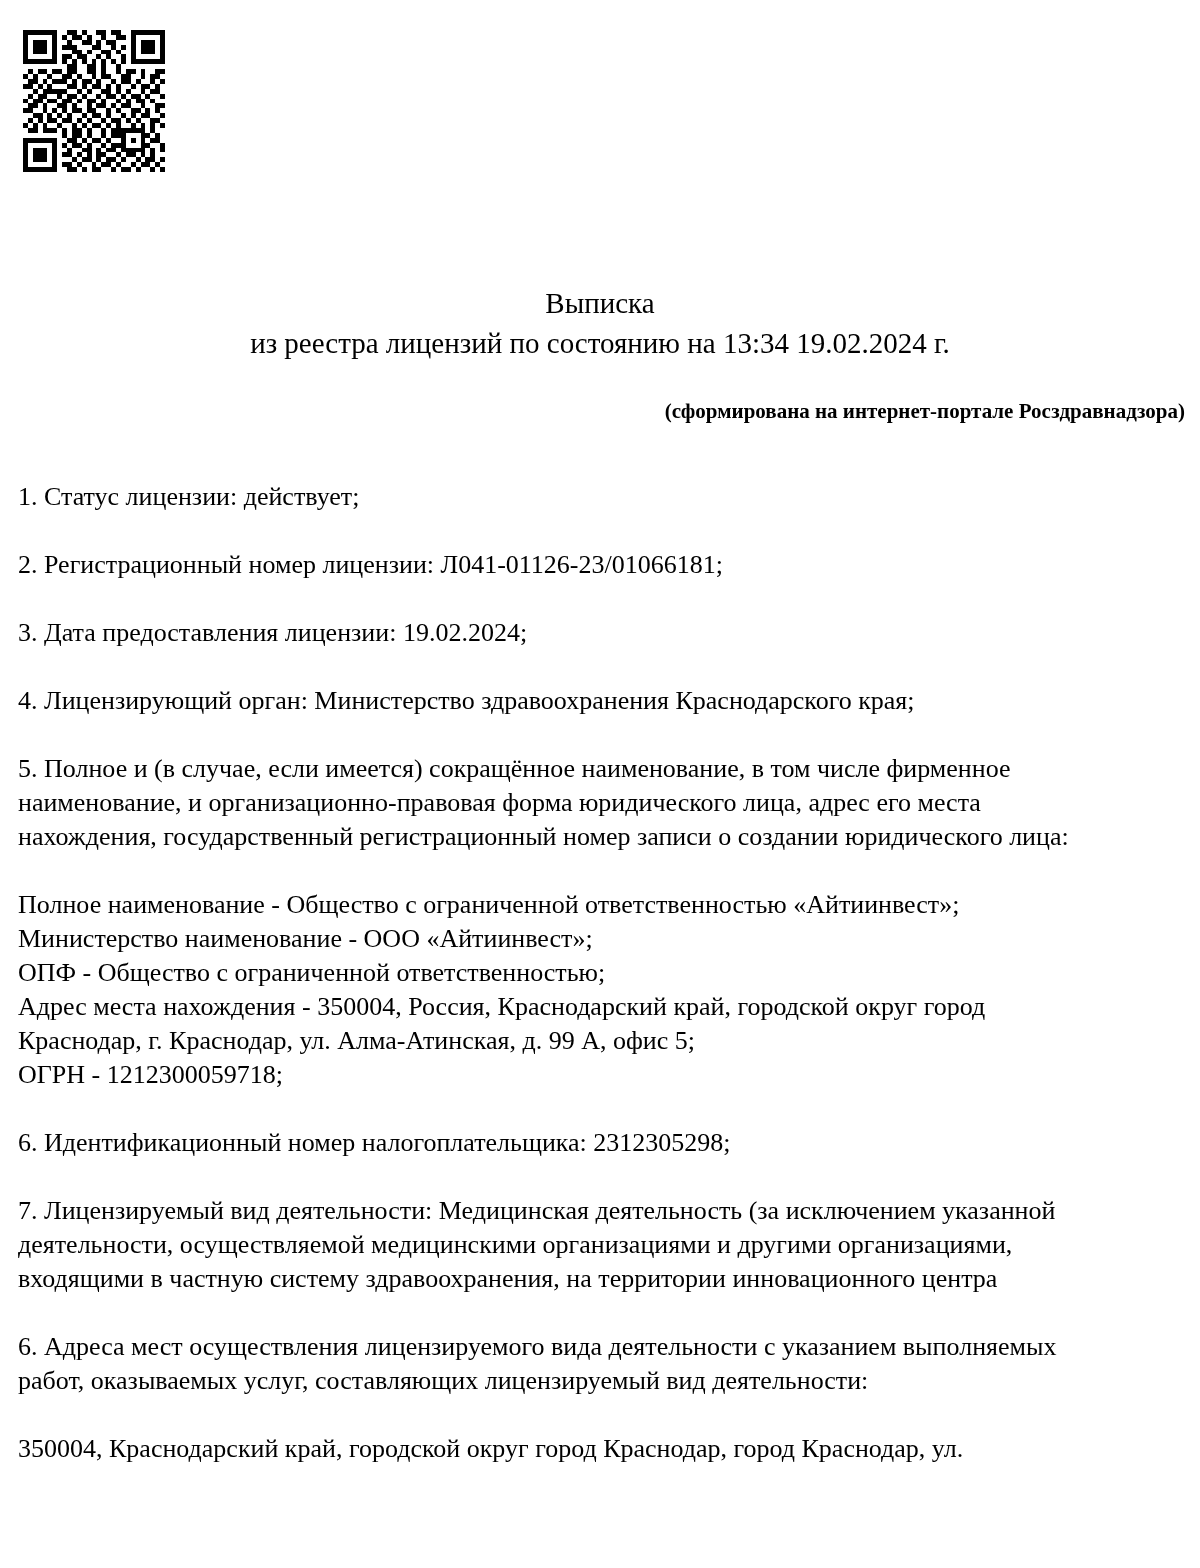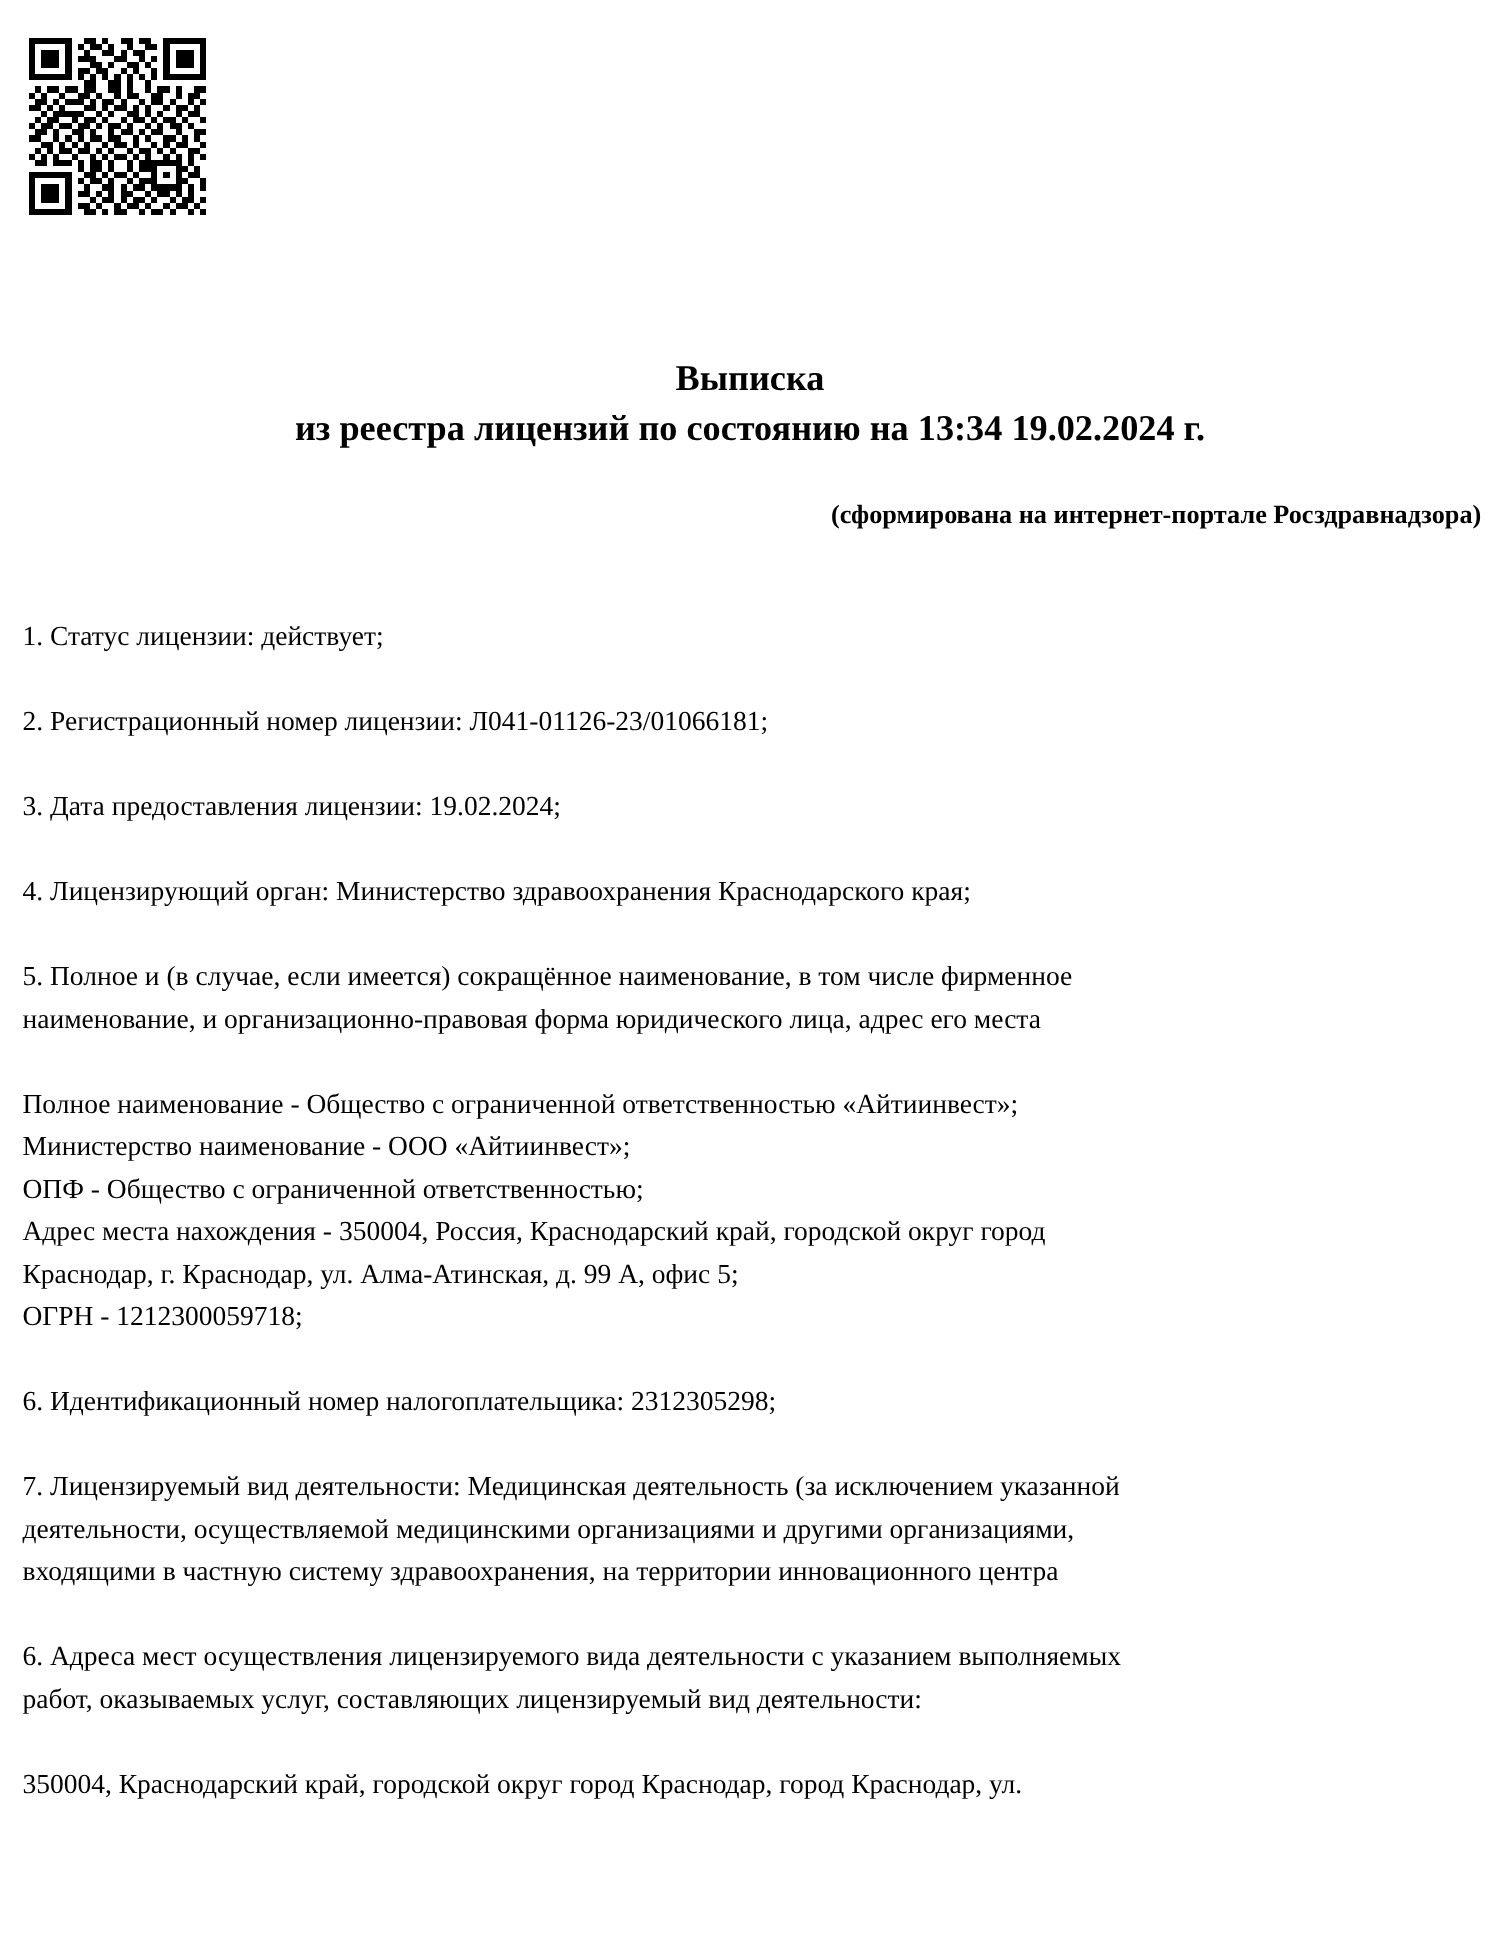--- a/index.html
+++ b/index.html
@@ -29,38 +29,38 @@
   }
   .qr svg { display: block; width: 142px; height: 142px; }
   .title {
     position: absolute;
     top: 283px;
     left: 0;
     width: 1200px;
     text-align: center;
     font-size: 29px;
     line-height: 40px;
-    font-weight: bold;
+    font-weight: normal;
   }
   .subtitle {
     position: absolute;
     top: 396px;
     left: 17px;
     right: 15px;
     text-align: right;
     font-size: 21px;
     line-height: 30px;
     font-weight: bold;
   }
   .doc-body {
     position: absolute;
-    top: 492px;
+    top: 480px;
     left: 18px;
     right: 10px;
-    font-size: 22px;
+    font-size: 26px;
     line-height: 34px;
   }
   .para { margin-bottom: 34px; }
   .para:last-child { margin-bottom: 0; }
   .line { white-space: nowrap; }
 </style>
 </head>
 <body>
 
 <div class="page">
@@ -527,20 +527,21 @@
       </div>
       <div class="para">
         <div class="line">3. Дата предоставления лицензии: 19.02.2024;</div>
       </div>
       <div class="para">
         <div class="line">4. Лицензирующий орган: Министерство здравоохранения Краснодарского края;</div>
       </div>
       <div class="para">
         <div class="line">5. Полное и (в случае, если имеется) сокращённое наименование, в том числе фирменное</div>
         <div class="line">наименование, и организационно-правовая форма юридического лица, адрес его места</div>
+        <div class="line">нахождения, государственный регистрационный номер записи о создании юридического лица:</div>
       </div>
       <div class="para">
         <div class="line">Полное наименование - Общество с ограниченной ответственностью «Айтиинвест»;</div>
         <div class="line">Министерство наименование - ООО «Айтиинвест»;</div>
         <div class="line">ОПФ - Общество с ограниченной ответственностью;</div>
         <div class="line">Адрес места нахождения - 350004, Россия, Краснодарский край, городской округ город</div>
         <div class="line">Краснодар, г. Краснодар, ул. Алма-Атинская, д. 99 А, офис 5;</div>
         <div class="line">ОГРН - 1212300059718;</div>
       </div>
       <div class="para">

